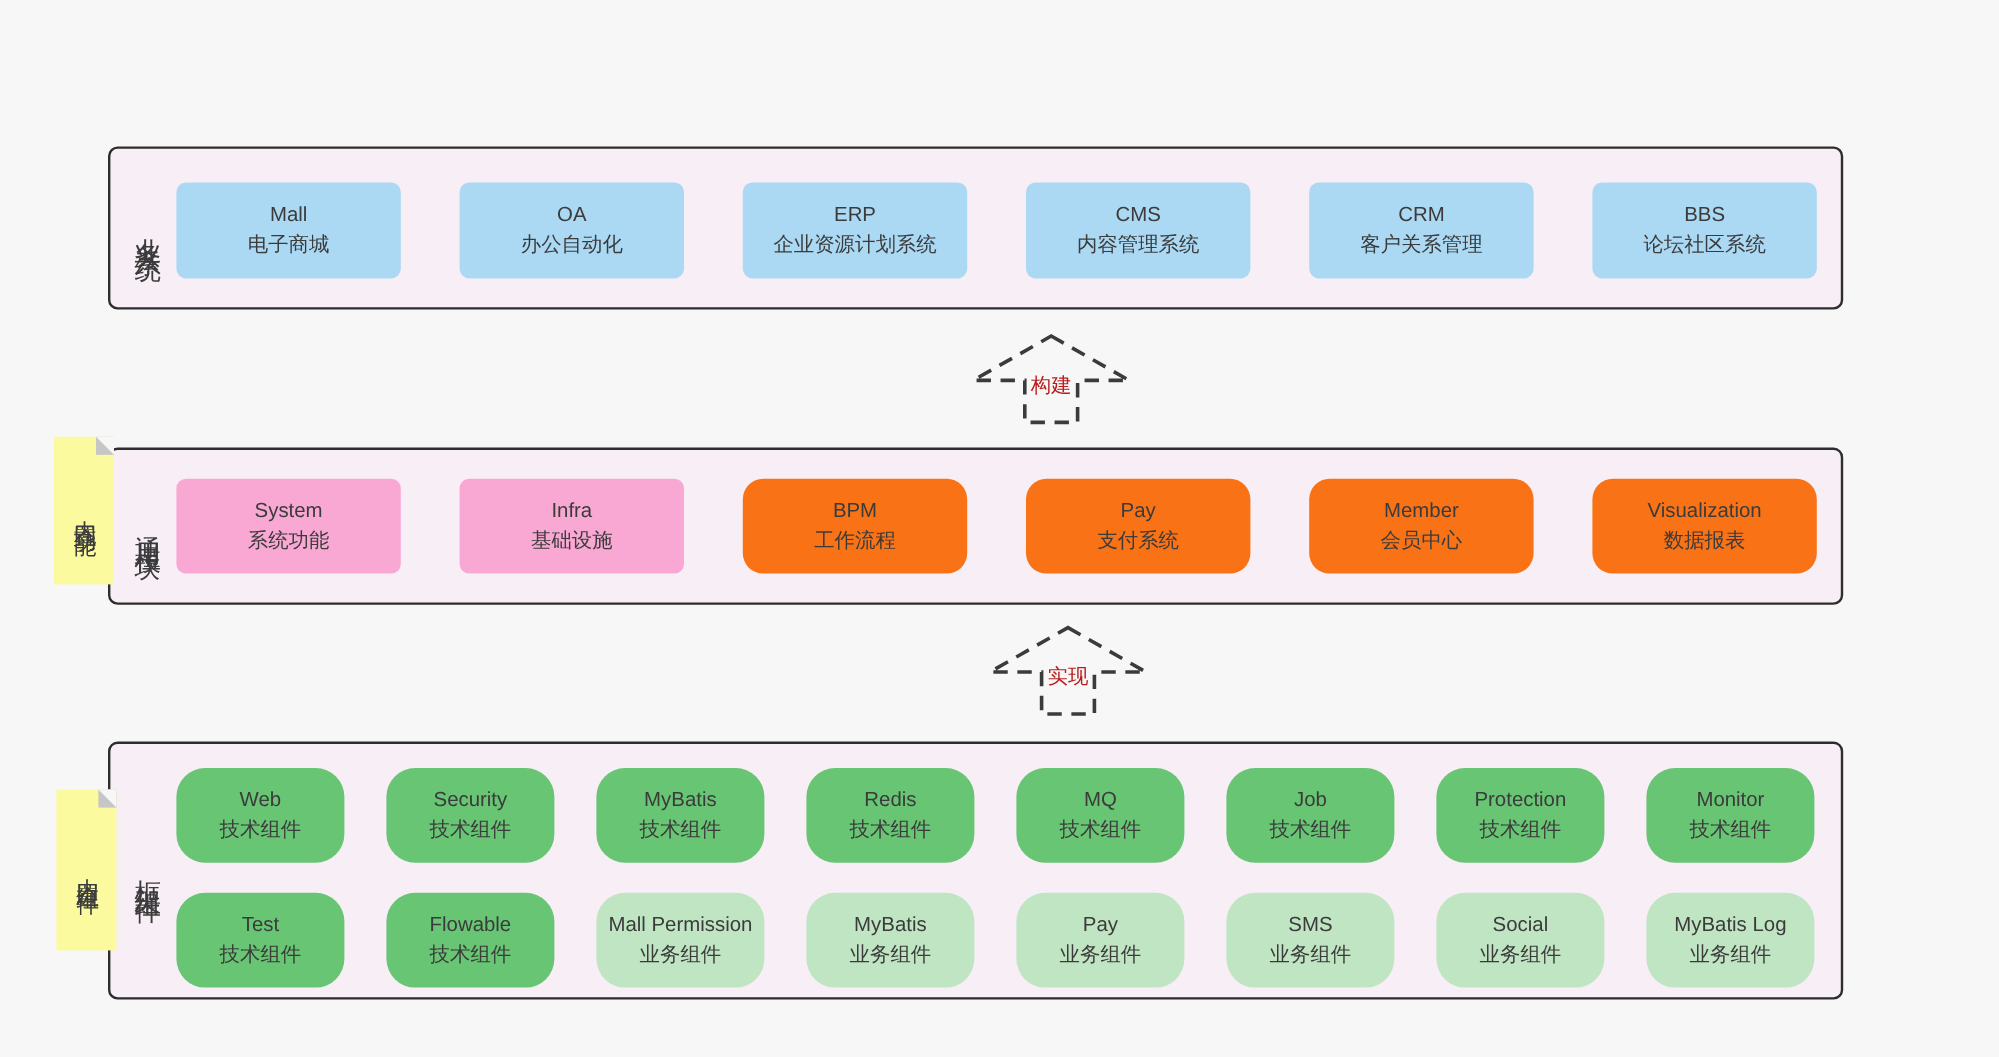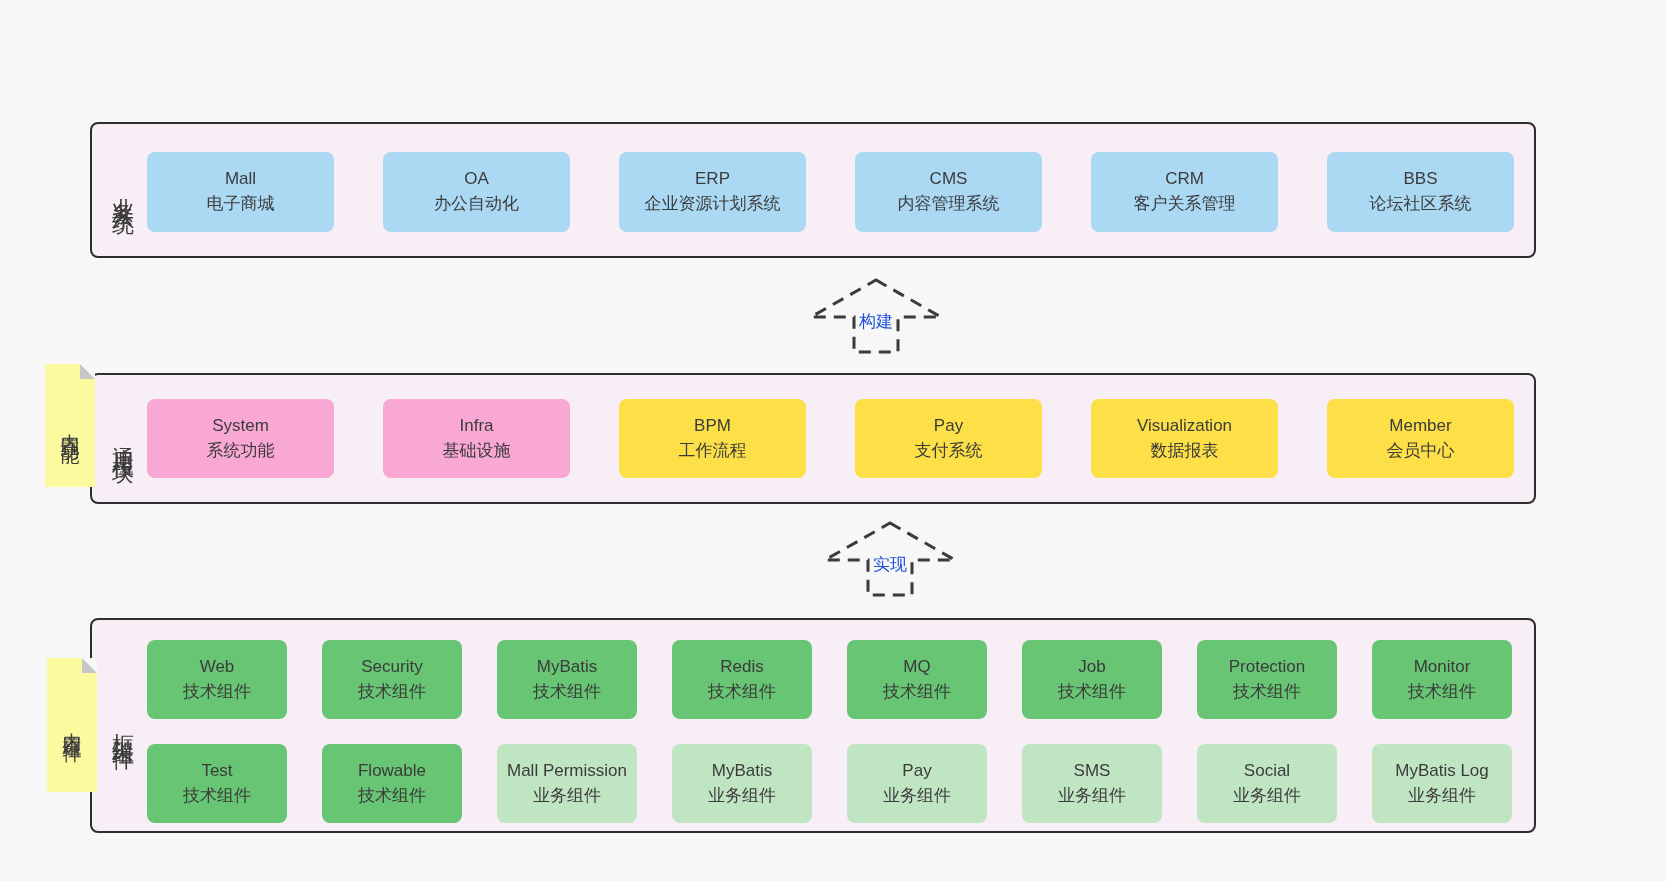--- a/index.html
+++ b/index.html
@@ -62,25 +62,25 @@
     justify-content: center;
     text-align: center;
     font-size: 17px;
     line-height: 1.45;
     box-sizing: border-box;
     padding: 4px 6px;
     color: #3b3b3b;
   }
   .row6 .box { width: 187px; height: 80px; }
   .row-modules .box { height: 79px; }
-  .row8 .box { width: 140px; height: 79px; }
+  .row8 .box { width: 140px; height: 79px; border-radius: 24px; }
 
   .blue       { background: #abd9f4; }
   .red        { background: #f9a8d4; }
-  .pink       { background: #fde047; }
+  .pink       { background: #f97316; border-radius: 17px; }
   .green      { background: #67c573; }
   .lightgreen { background: #c0e5c3; }
 
   .sticky {
     position: absolute;
     width: 50px;
     background: #fbfa9e;
     z-index: 3;
     display: flex;
     align-items: center;
@@ -116,21 +116,21 @@
   .arrow-implement { left: 821px; top: 520px; }
   .arrow svg { display: block; }
   .arrow-label {
     position: absolute;
     left: 50%;
     top: 56%;
     transform: translate(-50%, -50%);
     background: #f7f7f7;
     padding: 1px 3px;
     font-size: 17px;
-    color: #1d4ed8;
+    color: #b91c1c;
     white-space: nowrap;
   }
 </style>
 </head>
 <body>
 
 <div class="page">
 
   <div class="section section-business">
     <div class="v-label">业务系统</div>
@@ -186,26 +186,26 @@
       </div>
       <div class="box pink">
         <div>BPM</div>
         <div>工作流程</div>
       </div>
       <div class="box pink">
         <div>Pay</div>
         <div>支付系统</div>
       </div>
       <div class="box pink">
+        <div>Member</div>
+        <div>会员中心</div>
+      </div>
+      <div class="box pink">
         <div>Visualization</div>
         <div>数据报表</div>
-      </div>
-      <div class="box pink">
-        <div>Member</div>
-        <div>会员中心</div>
       </div>
     </div>
   </div>
 
   <div class="arrow arrow-implement">
     <svg width="138" height="78" viewBox="0 0 138 78">
       <path d="M69 3 L134 40 L91 40 L91 75 L47 75 L47 40 L4 40 Z" fill="none" stroke="#3b3b3b" stroke-width="3" stroke-dasharray="12 8"></path>
     </svg>
     <div class="arrow-label">实现</div>
   </div>

